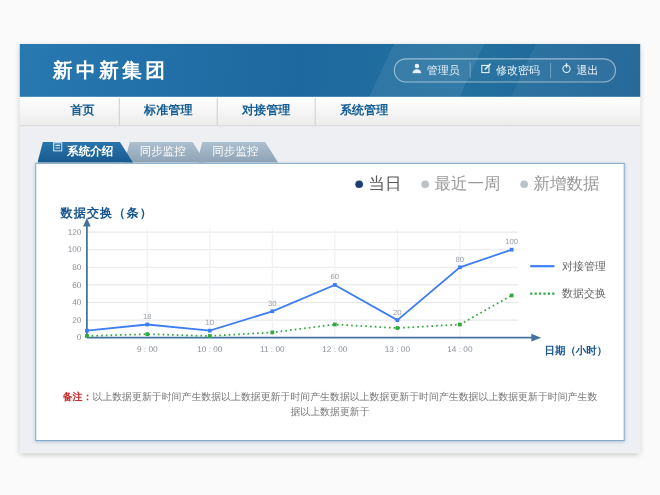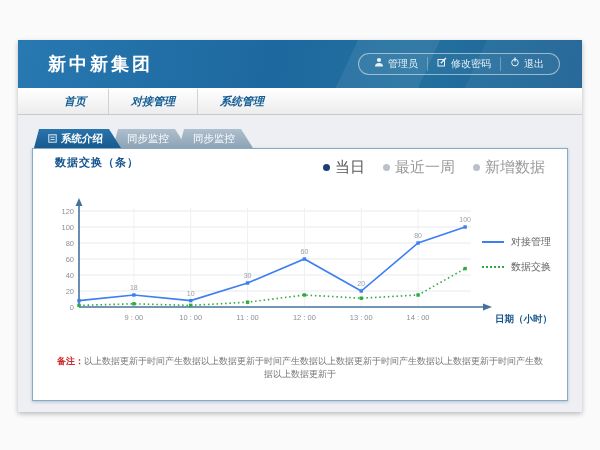--- a/index.html
+++ b/index.html
@@ -17,39 +17,39 @@
   .logo-cn{font-size:18px;font-weight:bold;letter-spacing:3px;}
   .app-title{color:#fff;font-size:15px;margin-left:26px;position:relative;letter-spacing:1px;}
   .user-pill{position:absolute;right:22px;top:13px;display:flex;align-items:center;
     border:1px solid rgba(255,255,255,.5);border-radius:11px;padding:3px 6px;background:rgba(255,255,255,.04);}
   .pill-item{display:flex;align-items:flex-start;gap:4px;color:#e8f1f8;font-size:10px;padding:0 9px;cursor:pointer;}
   .pill-item + .pill-item{border-left:1px solid rgba(255,255,255,.3);}
   .pill-item svg{display:block;}
   
   .main-nav{height:26px;background:linear-gradient(#ffffff,#ececec);border-bottom:1px solid #c9c9c9;
     display:flex;align-items:center;padding-left:24px;}
-  .nav-item{font-size:11px;font-weight:bold;color:#155e94;padding:0 22px;cursor:pointer;line-height:25px;font-style:italic;}
+  .nav-item{font-size:11px;font-weight:bold;color:#155e94;padding:0 22px;cursor:pointer;line-height:25px;}
   .nav-item + .nav-item{border-left:1px solid #d2d2d2;}
   
   .content{height:297px;background:#edeff2;padding-top:0;}
   .tabs{display:flex;align-items:flex-end;height:33px;padding-left:16px;position:relative;z-index:2;}
-  .tab{height:19px;line-height:19px;color:#fff;font-size:10.5px;display:flex;align-items:center;gap:4px;
+  .tab{height:19px;line-height:19px;color:#fff;font-size:10.5px;display:flex;align-items:flex-start;gap:4px;
     padding:0 18px 0 14px;cursor:pointer;clip-path:polygon(0 100%,5px 0,calc(100% - 12px) 0,100% 100%);}
   .tab.active{background:linear-gradient(#2a74ac,#175a8e);font-weight:bold;z-index:3;}
   .tab.inactive{background:linear-gradient(#aebfcd,#8da3b6);margin-left:-8px;z-index:1;}
   .tab .tab-icon{display:flex;}
   
   .panel{position:relative;margin:0 14px;height:251px;background:#fff;border:1px solid #86abc8;
     box-shadow:0 1px 3px rgba(40,90,130,.3);}
   .radio-row{position:absolute;top:9px;right:22px;display:flex;gap:18px;align-items:center;}
   .radio-opt{display:flex;align-items:center;gap:5px;font-size:15px;color:#999;cursor:pointer;}
   .radio-opt .dot{width:7px;height:7px;border-radius:50%;background:#bcc1c7;}
   .radio-opt.selected{color:#555;}
   .radio-opt.selected .dot{background:#1c3f73;}
-  .y-label{position:absolute;left:22px;top:6px;font-size:11px;font-weight:bold;color:#15548c;letter-spacing:1px;}
+  .y-label{position:absolute;left:22px;top:37px;font-size:11px;font-weight:bold;color:#15548c;letter-spacing:1px;}
   #chart-svg{position:absolute;left:10px;top:46px;}
   .chart-legend{position:absolute;right:16px;top:86px;display:flex;flex-direction:column;gap:11px;}
   .legend-item{display:flex;align-items:center;gap:7px;font-size:10px;color:#666;cursor:pointer;}
   .legend-line{width:22px;height:0;border-top:2px solid #3d7ef2;}
   .legend-line.dotted{border-top-style:dotted;border-top-color:#2faa3e;border-top-width:2.5px;}
   .note{position:absolute;left:20px;right:20px;top:206px;text-align:center;font-size:9px;color:#777;}
   .note-prefix{color:#cc2a2a;font-weight:bold;font-family:Liberation Mono, monospace;}
 </style>
 </head>
 <body>
@@ -87,20 +87,21 @@
                 <line x1="5" y1="0.6" x2="5" y2="4.6" stroke="#e8f1f8" stroke-width="1.3"></line>
               </svg>
           </span>
           <span>退出</span>
         </div>
       </div>
     </header>
 
     <nav class="main-nav">
       <div class="nav-item">首页</div>
+      <div class="nav-item">标准管理</div>
       <div class="nav-item">对接管理</div>
       <div class="nav-item">系统管理</div>
     </nav>
 
     <div class="content">
       <div class="tabs">
         <div class="tab active">
           <span class="tab-icon">
             <svg width="9" height="9" viewBox="0 0 9 9">
                 <rect x="0.8" y="0.8" width="7.4" height="7.4" fill="none" stroke="#dcebf7" stroke-width="1"></rect>

